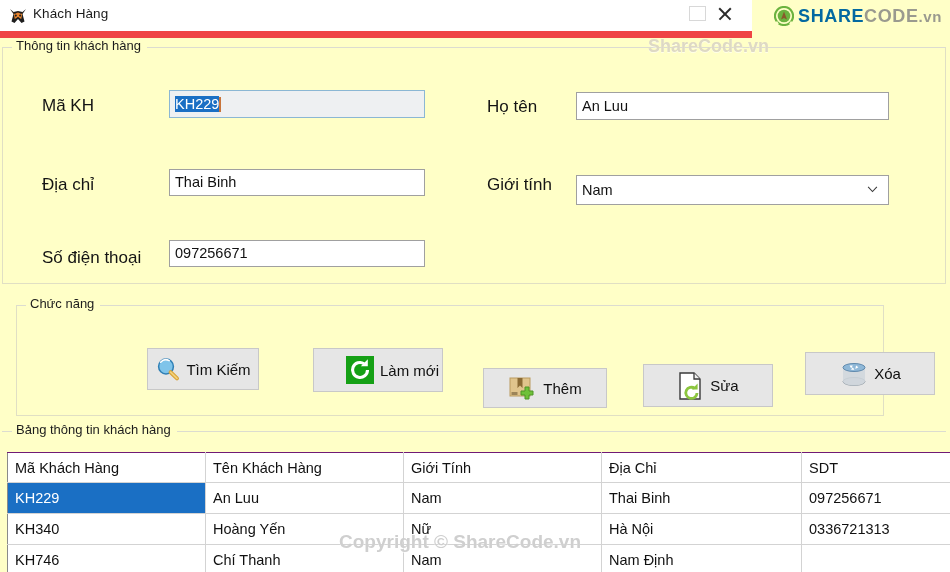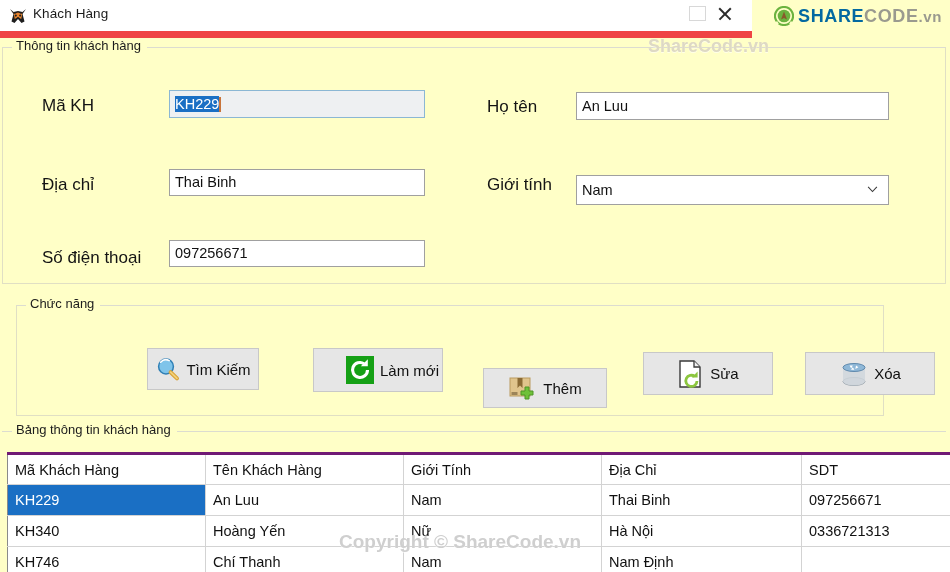--- a/index.html
+++ b/index.html
@@ -224,21 +224,21 @@
     gap: 5px;
     font-size: 15px;
     color: #101010;
     cursor: default;
     user-select: none;
   }
   .fbtn .bi { flex: 0 0 auto; display:block; }
   #btn-timkiem { left: 147px; top: 348px; width: 112px; height: 42px; }
   #btn-lammoi  { left: 313px; top: 348px; width: 130px; height: 44px; padding-left: 28px; }
   #btn-them    { left: 483px; top: 350px; width: 124px; height: 40px; margin-top: 18px; }
-  #btn-sua     { left: 643px; top: 352px; width: 130px; height: 43px; text-align: center; }
+  #btn-sua     { left: 643px; top: 364px; width: 130px; height: 43px; text-align: center; }
   #btn-xoa     { left: 805px; top: 352px; width: 130px; height: 43px; }
 
   
   .grid {
     position: absolute;
     left: 7px; top: 452px;
     width: 936px;
     border-collapse: collapse;
     background: #ffffff;
     font-size: 14.5px;
@@ -249,21 +249,21 @@
     border-top: none;
     text-align: left;
     font-weight: normal;
     color: #111111;
     height: 30px;
     padding: 0 0 0 7px;
     overflow: hidden;
     white-space: nowrap;
   }
   .grid thead th {
-    border-top: 3px solid #701a75;
+    border-top: 1px solid #701a75;
     border-bottom: 1px solid #d3d3d3;
     background: #ffffff;
     height: 29px;
   }
   .grid th:first-child, .grid td:first-child { border-left: 1px solid #8a8a8a; }
   .grid th:last-child,  .grid td:last-child  { border-right: 1px solid #d3d3d3; }
   .grid td.selected {
     background: #1a6fc4;
     color: #ffffff;
   }

